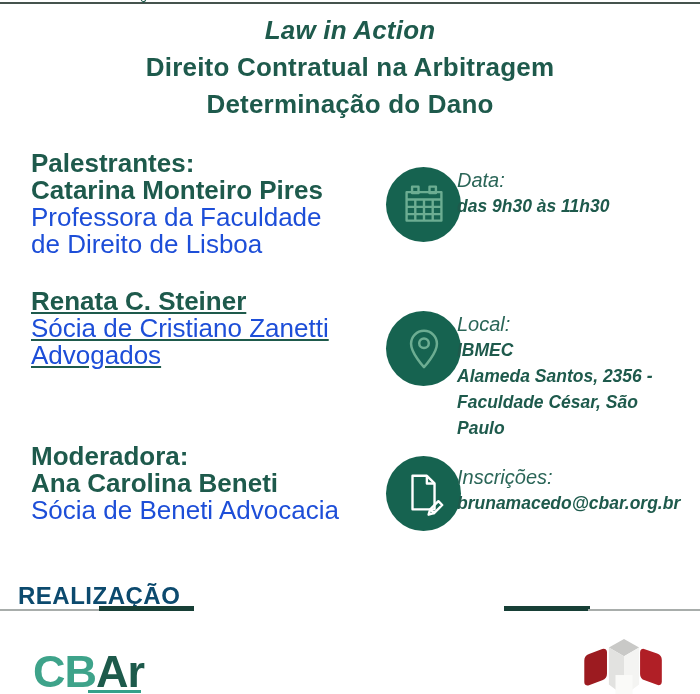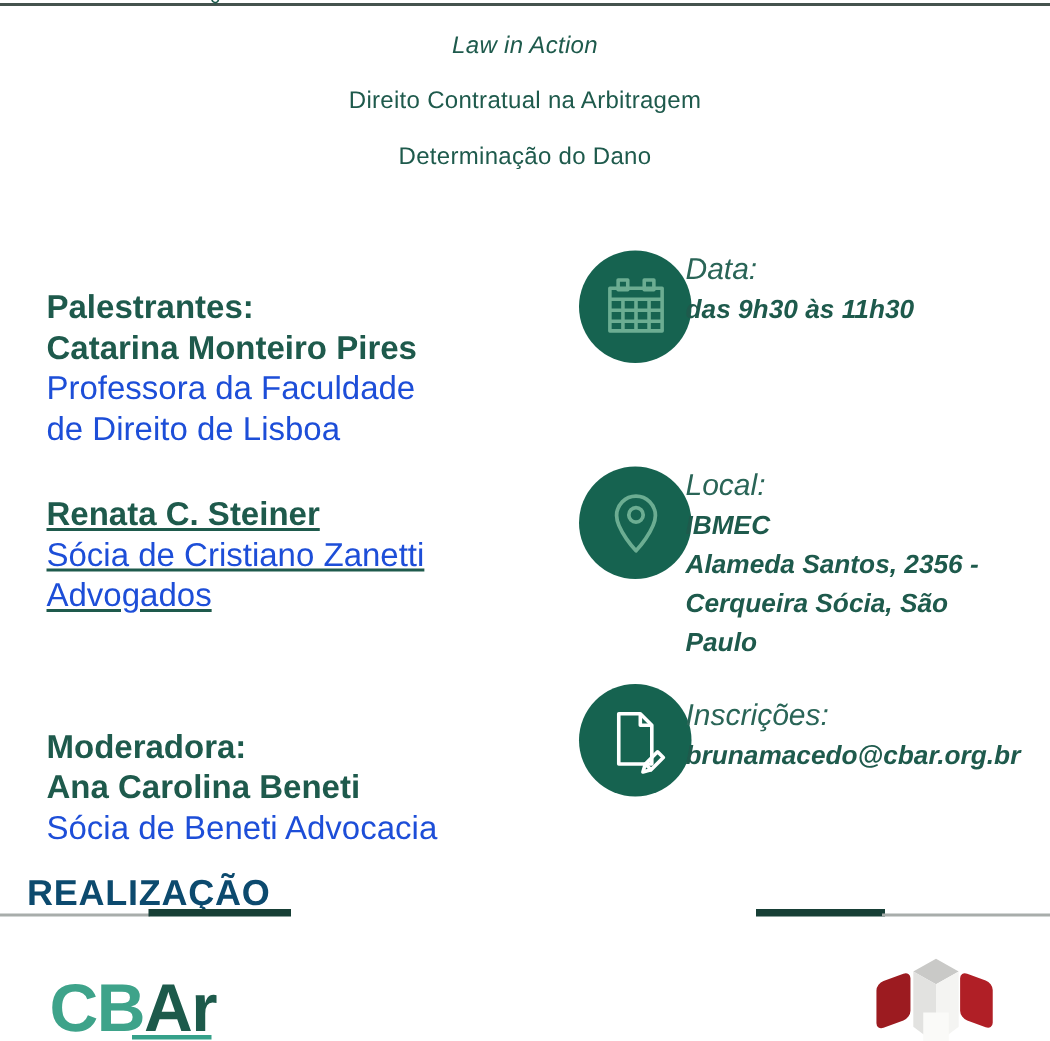--- a/index.html
+++ b/index.html
@@ -7,25 +7,25 @@
        font-family:"Liberation Sans", sans-serif;}
   .poster{position:absolute;top:0;left:0;width:700px;height:694px;background:#ffffff;overflow:hidden;}
 
   
   .topline{position:absolute;top:2px;left:0;width:700px;height:2px;background:#45534e;}
   .top-frag{position:absolute;top:0;left:140px;width:14px;height:3px;overflow:hidden;}
   .top-frag span{display:block;font-size:13px;color:#1e5a4c;transform:translateY(-10px);}
 
   
   .header{position:absolute;top:12px;left:0;width:700px;text-align:center;
-          color:#1e5a4c;font-weight:normal;font-size:16px;line-height:37px;letter-spacing:.2px;}
+          color:#1e5a4c;font-weight:bold;font-size:26px;line-height:37px;letter-spacing:.2px;}
   .header .it{font-style:italic;}
 
   
-  .block{position:absolute;left:31px;width:340px;color:#1e5a4c;font-size:22px;line-height:27px;margin-top:41px;}
+  .block{position:absolute;left:31px;width:340px;color:#1e5a4c;font-size:26px;line-height:27px;}
   .block .b{font-weight:bold;}
   .block .r{font-weight:400;color:#1d4ed8;}
   .block-1{top:150px;}
   .block-2{top:288px;text-decoration:underline;}
   .block-3{top:443px;}
 
   
   .circle{position:absolute;left:386px;width:75px;height:75px;border-radius:50%;
           background:#166350;display:flex;align-items:center;justify-content:center;}
   .c1{top:167px;} .c2{top:311px;} .c3{top:456px;}
@@ -116,21 +116,21 @@
         <path d="M24 5 C16.5 5 10.5 11 10.5 18.5 C10.5 28.5 24 43 24 43 C24 43 37.5 28.5 37.5 18.5 C37.5 11 31.5 5 24 5 Z"></path>
         <circle cx="24" cy="18" r="5"></circle>
       </g>
     </svg>
   </div>
   <div class="dtext t2">
     <div class="dlabel">Local:</div>
     <div class="dlines">
       <div>IBMEC</div>
       <div>Alameda Santos, 2356 -</div>
-      <div>Cerqueira Sócia, São</div>
+      <div>Faculdade César, São</div>
       <div>Paulo</div>
     </div>
   </div>
 
   <div class="circle c3">
     <svg width="46" height="46" viewBox="0 0 48 48">
       <g fill="none" stroke="#ffffff" stroke-width="2.5" stroke-linejoin="round">
         <path d="M12 5 H27 L35 13 V40 H12 Z"></path>
         <path d="M27 5 V13 H35"></path>
         <path d="M30.5 40 L39 31.5 L43 35.5 L34.5 44 Z"></path>

